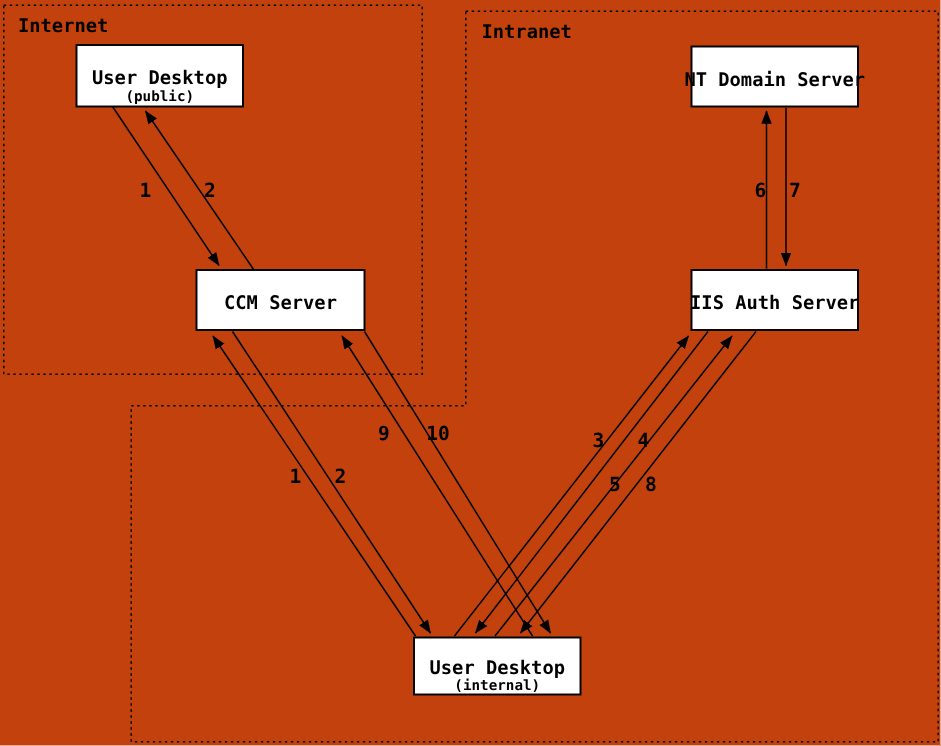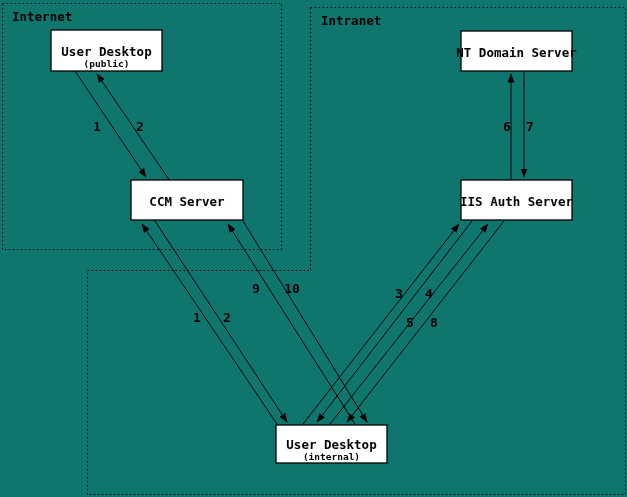--- a/index.html
+++ b/index.html
@@ -4,21 +4,21 @@
 <style>
   html, body {
     margin: 0;
     padding: 0;
     background: #ffffff;
   }
   .canvas {
     position: relative;
     width: 627px;
     height: 497px;
-    background: #0f766e;
+    background: #c2410c;
     overflow: hidden;
   }
   svg text {
     fill: #000000;
     font-family: "DejaVu Sans Mono", "Liberation Mono", monospace;
   }
   .zone-label {
     font-size: 12.5px;
     font-weight: bold;
     text-anchor: start;

